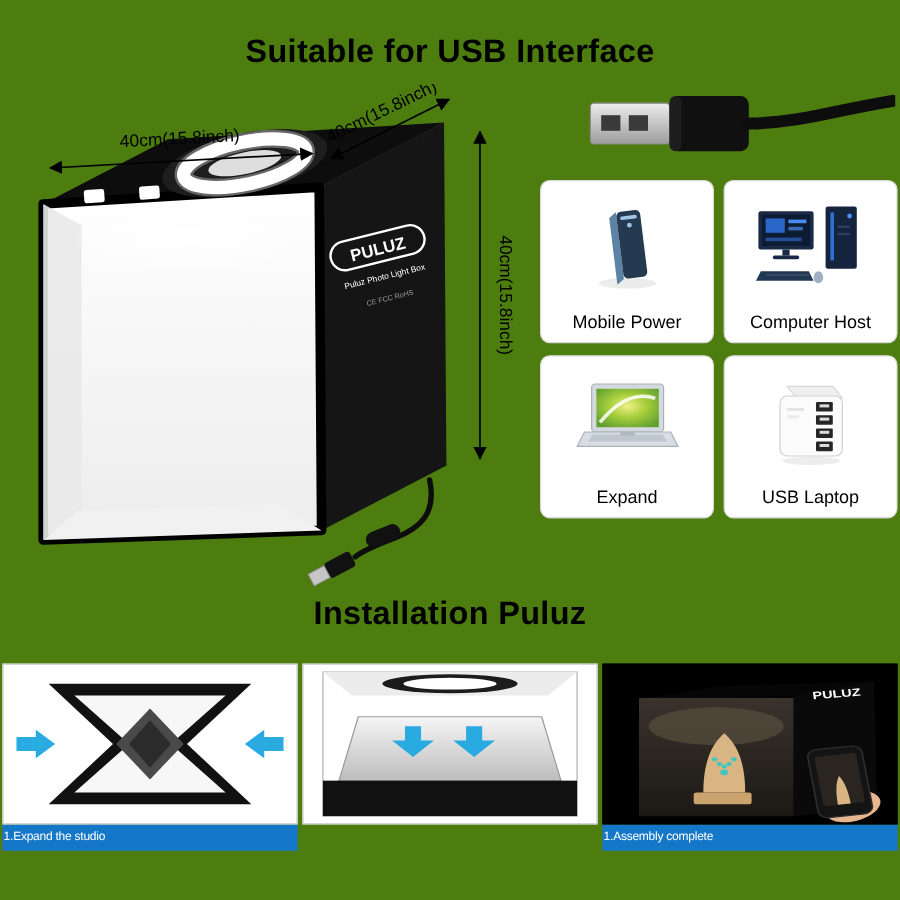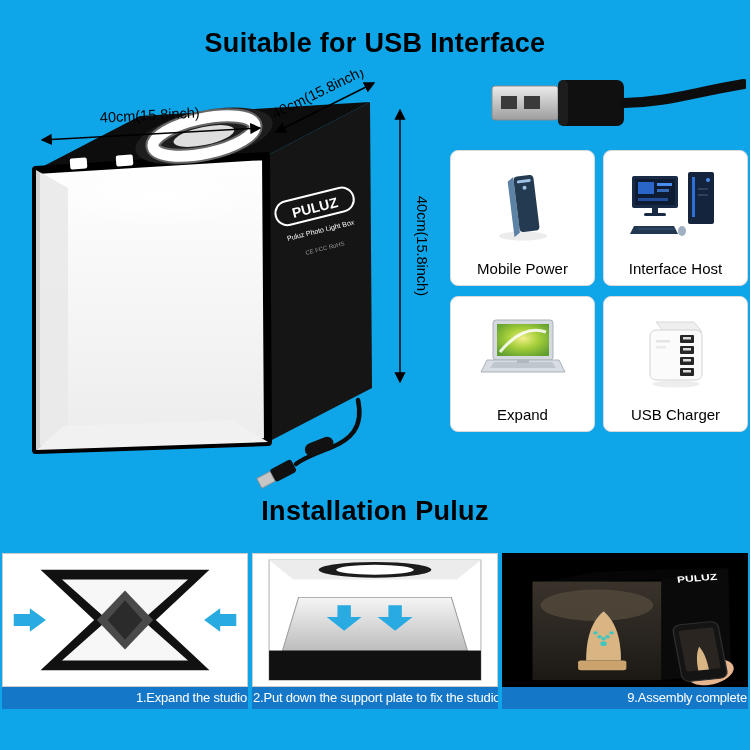--- a/index.html
+++ b/index.html
@@ -1,16 +1,16 @@
 <!DOCTYPE html>
 <html style="--caption-bar: #1577c8; --arrow-cyan: #29abe2; --brand-black: #0d0d0d;"><head>
 <meta charset="utf-8">
 <style>
   html,body{margin:0;padding:0;background:#fff;}
-  .page{position:relative;width:750px;height:750px;background:#0ea5e9;overflow:hidden;
+  .page{position:relative;width:750px;height:750px;background:#4d7c0f;overflow:hidden;
         font-family:"Liberation Sans",sans-serif;color:#000;}
   .big-title{position:absolute;left:0;width:750px;text-align:center;
              font-size:27px;font-weight:700;letter-spacing:.3px;}
   #title-usb{top:28px;}
   #title-install{top:496px;}
   .product-svg{position:absolute;left:8px;top:70px;width:445px;height:420px;}
   .usbplug-svg{position:absolute;left:488px;top:72px;width:258px;height:64px;}
   .compat-grid{position:absolute;left:450px;top:150px;width:298px;
                display:grid;grid-template-columns:145px 145px;gap:10px 8px;}
   .compat-card{height:136px;border:1px solid #d9d9d9;border-radius:8px;background:#fff;
@@ -18,21 +18,21 @@
                padding-bottom:9px;box-sizing:border-box;}
   .compat-icon{flex:1;display:flex;align-items:center;justify-content:center;width:100%;}
   .compat-label{font-size:15px;color:#000;line-height:1;}
   .steps-row{position:absolute;left:2px;top:553px;width:746px;display:flex;gap:4px;}
   .step-panel{flex:1;display:flex;flex-direction:column;min-width:0;}
   .step-image{height:134px;position:relative;background:#fff;border:1px solid #cccccc;
               box-sizing:border-box;overflow:hidden;}
   .step-image.dark{background:#000;border-color:#000;}
   .step-image svg{display:block;width:100%;height:100%;}
   .step-caption{height:22px;line-height:22px;background:var(--caption-bar,#1577c8);color:#fff;
-                font-size:13px;letter-spacing:-0.2px;text-align:right;white-space:nowrap;
+                font-size:10px;letter-spacing:-0.2px;text-align:left;white-space:nowrap;
                 overflow:hidden;padding:0 1px;}
 </style>
 </head>
 <body>
 
 <div class="page">
 
   <div class="big-title" id="title-usb">Suitable for USB Interface</div>
 
   <svg class="product-svg" viewBox="0 0 445 420">
@@ -139,21 +139,21 @@
           <rect x="58" y="4" width="26" height="52" rx="2" fill="#14243c"></rect>
           <rect x="62" y="9" width="3" height="40" fill="#2e6fd8"></rect>
           <circle cx="78" cy="12" r="2" fill="#4a8df0"></circle>
           <rect x="68" y="20" width="10" height="2" fill="#2c4160"></rect>
           <rect x="68" y="26" width="10" height="2" fill="#2c4160"></rect>
           <polygon points="4,58 44,58 48,66 0,66" fill="#223750"></polygon>
           <line x1="8" y1="61" x2="44" y2="61" stroke="#3c5373" stroke-width="1"></line>
           <ellipse cx="52" cy="63" rx="4" ry="5" fill="#9fb0c2"></ellipse>
         </svg>
       </div>
-      <div class="compat-label">Interface Host</div>
+      <div class="compat-label">Computer Host</div>
     </div>
 
     <div class="compat-card">
       <div class="compat-icon">
         <svg viewBox="0 0 92 76" width="92" height="76">
           <defs>
             <radialGradient id="lapscr" cx="50%" cy="45%" r="65%">
               <stop offset="0%" stop-color="#f2ef8a"></stop>
               <stop offset="45%" stop-color="#a8d03c"></stop>
               <stop offset="100%" stop-color="#5f9e2f"></stop>
@@ -181,21 +181,21 @@
           <rect x="50" y="32" width="14" height="8" rx="1" fill="#262626"></rect>
           <rect x="53" y="34" width="8" height="2.5" fill="#dcdcdc"></rect>
           <rect x="50" y="43" width="14" height="8" rx="1" fill="#262626"></rect>
           <rect x="53" y="45" width="8" height="2.5" fill="#dcdcdc"></rect>
           <rect x="50" y="54" width="14" height="8" rx="1" fill="#262626"></rect>
           <rect x="53" y="56" width="8" height="2.5" fill="#dcdcdc"></rect>
           <rect x="26" y="26" width="14" height="2.5" fill="#e4e4e4"></rect>
           <rect x="26" y="32" width="10" height="2.5" fill="#eaeaea"></rect>
         </svg>
       </div>
-      <div class="compat-label">USB Charger</div>
+      <div class="compat-label">USB Laptop</div>
     </div>
   </div>
 
   <div class="big-title" id="title-install">Installation Puluz</div>
 
   <div class="steps-row">
 
     <div class="step-panel">
       <div class="step-image">
         <svg viewBox="0 0 182 134" preserveAspectRatio="none">
@@ -222,21 +222,20 @@
           <rect x="12" y="6" width="158" height="122" fill="#fff" stroke="#c4c4c4"></rect>
           <polygon points="12,6 170,6 152,26 30,26" fill="#ececec"></polygon>
           <ellipse cx="91" cy="16" rx="42" ry="8" fill="#1c1c1c"></ellipse>
           <ellipse cx="91" cy="16" rx="29" ry="5" fill="#ffffff"></ellipse>
           <polygon points="34,44 148,44 160,98 22,98" fill="url(#plategrad)" stroke="#9c9c9c" stroke-width="0.8"></polygon>
           <rect x="12" y="98" width="158" height="30" fill="#111"></rect>
           <path d="M63,52 h10 v12 h8 l-13,14 l-13,-14 h8 z" fill="#29abe2"></path>
           <path d="M101,52 h10 v12 h8 l-13,14 l-13,-14 h8 z" fill="#29abe2"></path>
         </svg>
       </div>
-      <div class="step-caption">2.Put down the support plate to fix the studio</div>
     </div>
 
 
     <div class="step-panel">
       <div class="step-image dark">
         <svg viewBox="0 0 182 134" preserveAspectRatio="none">
           <defs>
             <linearGradient id="ig" x1="0" y1="0" x2="0" y2="1">
               <stop offset="0%" stop-color="#3a332c"></stop>
               <stop offset="100%" stop-color="#1c1915"></stop>
@@ -257,16 +256,16 @@
           <circle cx="75" cy="91" r="2.4" fill="#3ec6c0"></circle>
           <text x="160" y="26" text-anchor="end" font-size="9" font-weight="bold" fill="#fff" transform="rotate(-6 160 26)">PULUZ</text>
           <ellipse cx="155" cy="120" rx="18" ry="12" fill="#e7b68f" transform="rotate(-25 155 120)"></ellipse>
           <g transform="rotate(-8 147 99)">
             <rect x="130" y="70" width="34" height="58" rx="6" fill="#141414" stroke="#2e2e2e"></rect>
             <rect x="134" y="76" width="26" height="42" rx="2" fill="#2a2520"></rect>
             <path d="M143,118 C143,102 146,96 147,94 C148,96 151,102 151,118 Z" fill="#d9b584"></path>
           </g>
         </svg>
       </div>
-      <div class="step-caption">9.Assembly complete</div>
+      <div class="step-caption">1.Assembly complete</div>
     </div>
   </div>
 </div>
 
 </body></html>

